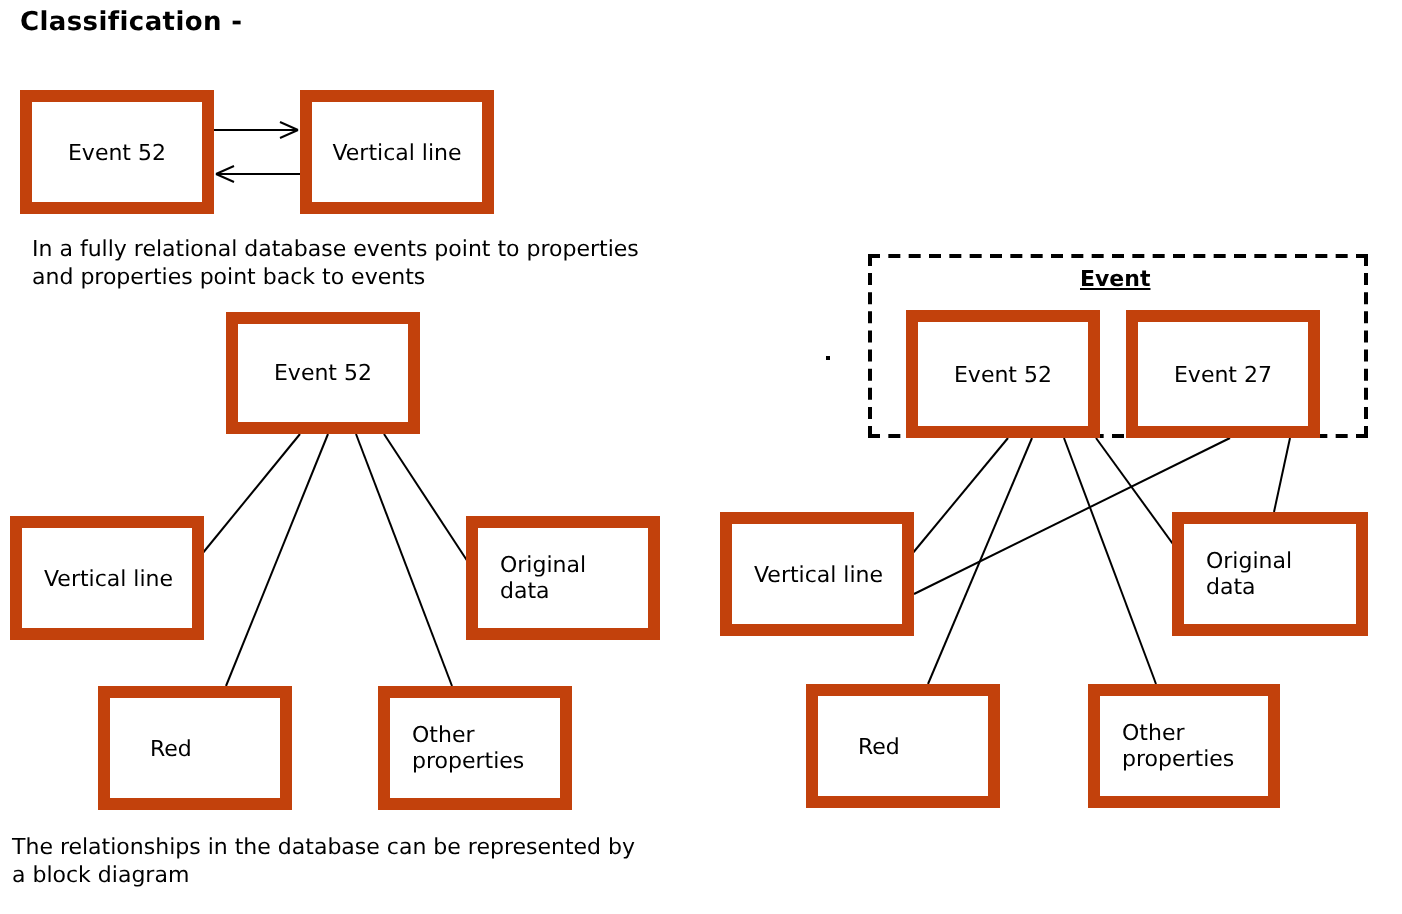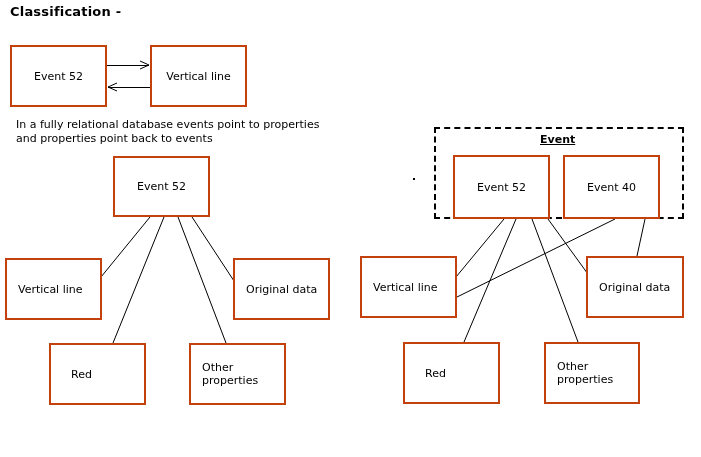--- a/index.html
+++ b/index.html
@@ -13,21 +13,21 @@
 
   .title{
     position:absolute;left:10px;top:4px;
     font-size:13px;font-weight:bold;letter-spacing:0.2px;
     white-space:nowrap;
   }
 
   
   .box{
     position:absolute;
-    border:2px solid #c2410c;
+    border:6px solid #c2410c;
     background:#ffffff;
     box-sizing:border-box;
     display:flex;align-items:center;
     z-index:5;
   }
   .box .box-label{
     font-size:11px;line-height:13px;
     padding-left:11px;padding-right:4px;
     white-space:pre-line;
   }
@@ -125,20 +125,22 @@
 
   <div class="box" style="left:49px;top:343px;width:97px;height:62px;">
     <span class="box-label" style="padding-left:20px;">Red</span>
   </div>
 
   <div class="box" style="left:189px;top:343px;width:97px;height:62px;">
     <span class="box-label">Other
 properties</span>
   </div>
 
+  <div class="caption" style="left:6px;top:417px;width:345px;">The relationships in the database can be represented by
+a block diagram</div>
 
   <svg class="edges" aria-hidden="true">
 
     <line class="diag" x1="504" y1="219" x2="456" y2="277"></line>
     <line class="diag" x1="516" y1="219" x2="464" y2="342"></line>
     <line class="diag" x1="532" y1="219" x2="578" y2="342"></line>
     <line class="diag" x1="548" y1="219" x2="593" y2="281"></line>
 
     <line class="diag" x1="615" y1="219" x2="457" y2="297"></line>
     <line class="diag" x1="645" y1="219" x2="637" y2="256"></line>
@@ -148,21 +150,21 @@
 
   <div class="group-title" style="left:540px;top:133px;">Event</div>
 
   <div class="speck" style="left:413px;top:178px;"></div>
 
   <div class="box center" style="left:453px;top:155px;width:97px;height:64px;">
     <span class="box-label">Event 52</span>
   </div>
 
   <div class="box center" style="left:563px;top:155px;width:97px;height:64px;">
-    <span class="box-label">Event 40</span>
+    <span class="box-label">Event 27</span>
   </div>
 
   <div class="box" style="left:360px;top:256px;width:97px;height:62px;">
     <span class="box-label">Vertical line</span>
   </div>
 
   <div class="box" style="left:586px;top:256px;width:98px;height:62px;">
     <span class="box-label">Original data</span>
   </div>
 

